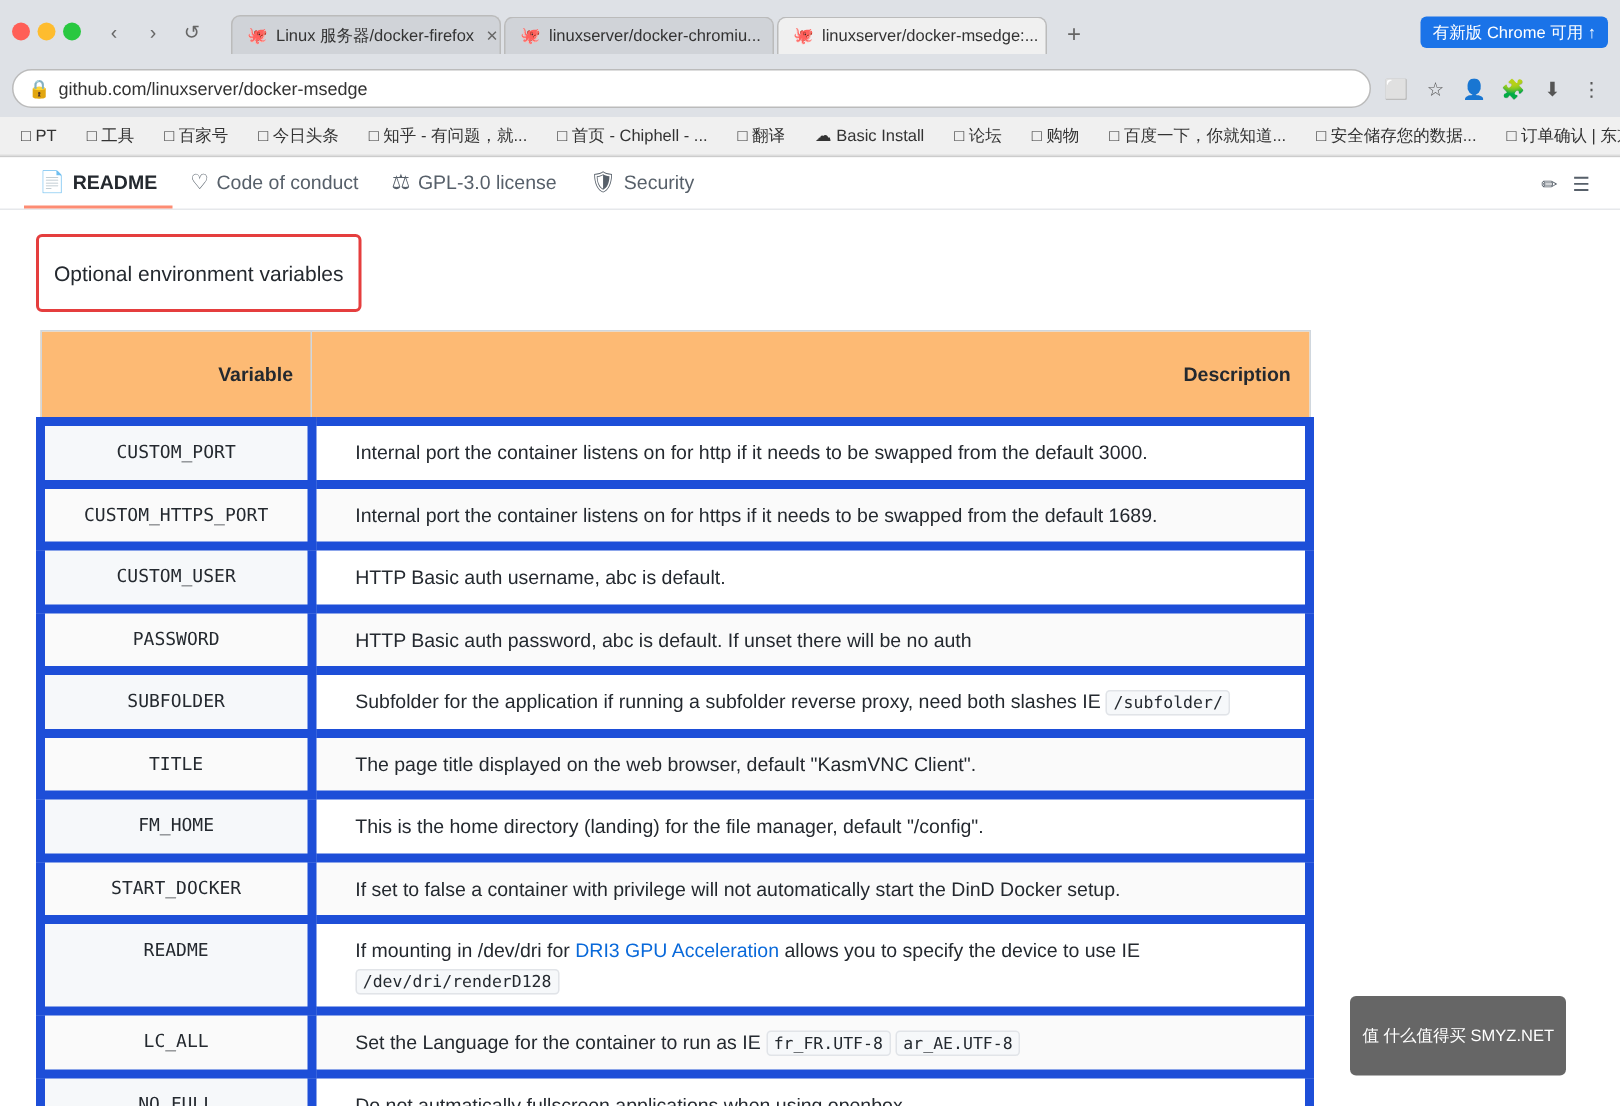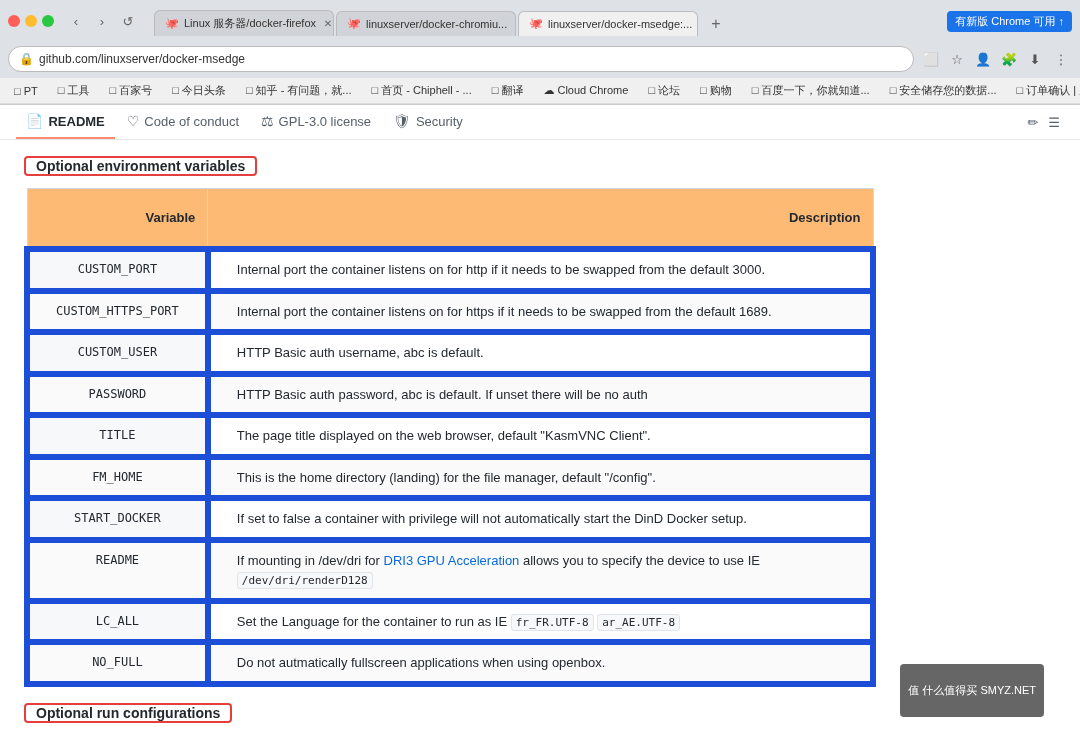--- a/index.html
+++ b/index.html
@@ -34,21 +34,21 @@
     .github-page { background: #fff; min-height: 600px; }
     .github-repo-tabs { display: flex; align-items: center; border-bottom: 1px solid #e6e8eb; padding: 0 16px; gap: 2px; background: #fff; }
     .repo-tab { display: flex; align-items: center; gap: 5px; padding: 8px 10px; font-size: 13px; color: #57606a; cursor: pointer; border-bottom: 2px solid transparent; }
     .repo-tab.active { color: #24292f; font-weight: 600; border-bottom-color: #fd8c73; }
     .repo-tab-icon { font-size: 14px; }
     .repo-tab-edit { margin-left: auto; color: #57606a; cursor: pointer; padding: 4px; }
     .repo-tab-list { color: #57606a; cursor: pointer; padding: 4px; }
 
     
     .content-area { padding: 16px 24px; max-width: 900px; }
-    .section-heading { border: 2px solid #e53e3e; border-radius: 4px; display: inline-block; padding: 0 10px; font-size: 14px; font-weight: 700; margin-bottom: 12px; color: #24292f; }
+    .section-heading { border: 2px solid #e53e3e; border-radius: 4px; display: inline-block; padding: 16px 10px; font-size: 14px; font-weight: 400; margin-bottom: 12px; color: #24292f; }
     
     
     .env-table { width: 100%; border-collapse: collapse; font-size: 13px; margin-bottom: 16px; }
     .env-table th { background: #fdba74; padding: 21px 12px; text-align: right; font-weight: 600; border: 1px solid #d0d7de; color: #24292f; }
     .env-table td { padding: 8px 26px; border: 6px solid #1d4ed8; vertical-align: top; color: #24292f; line-height: 1.5; }
     .env-table tr:nth-child(even) td { background: #fafafa; }
     .env-table td:first-child { text-align: center; font-family: monospace; font-size: 12px; white-space: nowrap; background: #f6f8fa; width: 180px; }
     code { background: #f6f8fa; border: 1px solid #e1e4e8; border-radius: 3px; padding: 1px 4px; font-family: monospace; font-size: 11px; }
     a.link { color: #0969da; text-decoration: none; }
 
@@ -124,21 +124,21 @@
     <div class="bookmark-item">
         <span>□ 知乎 - 有问题，就...</span>
       </div>
     <div class="bookmark-item">
         <span>□ 首页 - Chiphell - ...</span>
       </div>
     <div class="bookmark-item">
         <span>□ 翻译</span>
       </div>
     <div class="bookmark-item">
-        <span>☁ Cloud Chrome</span>
+        <span>☁ Basic Install</span>
       </div>
     <div class="bookmark-item">
         <span>□ 论坛</span>
       </div>
     <div class="bookmark-item">
         <span>□ 购物</span>
       </div>
     <div class="bookmark-item">
         <span>□ 百度一下，你就知道...</span>
       </div>
@@ -197,20 +197,24 @@
           </tr>
           <tr>
             <td>CUSTOM_USER</td>
             <td>HTTP Basic auth username, abc is default.</td>
           </tr>
           <tr>
             <td>PASSWORD</td>
             <td>HTTP Basic auth password, abc is default. If unset there will be no auth</td>
           </tr>
           <tr>
+            <td>SUBFOLDER</td>
+            <td>Subfolder for the application if running a subfolder reverse proxy, need both slashes IE <code>/subfolder/</code></td>
+          </tr>
+          <tr>
             <td>TITLE</td>
             <td>The page title displayed on the web browser, default "KasmVNC Client".</td>
           </tr>
           <tr>
             <td>FM_HOME</td>
             <td>This is the home directory (landing) for the file manager, default "/config".</td>
           </tr>
           <tr>
             <td>START_DOCKER</td>
             <td>If set to false a container with privilege will not automatically start the DinD Docker setup.</td>

